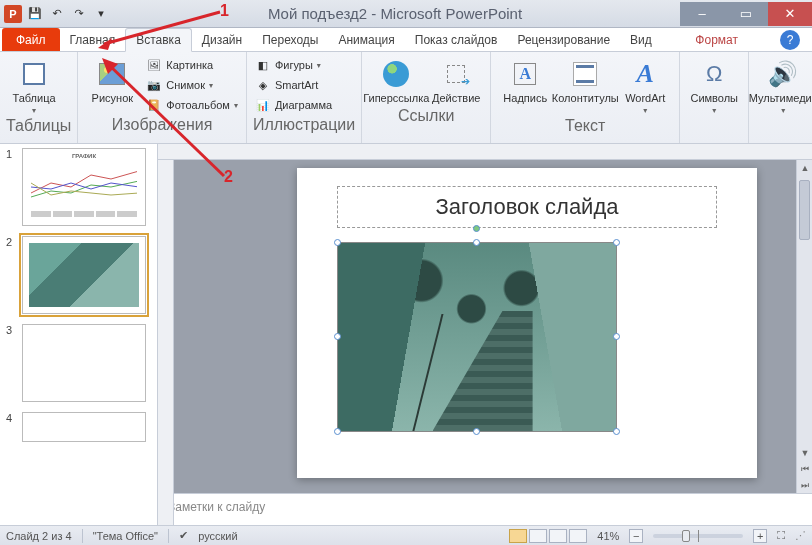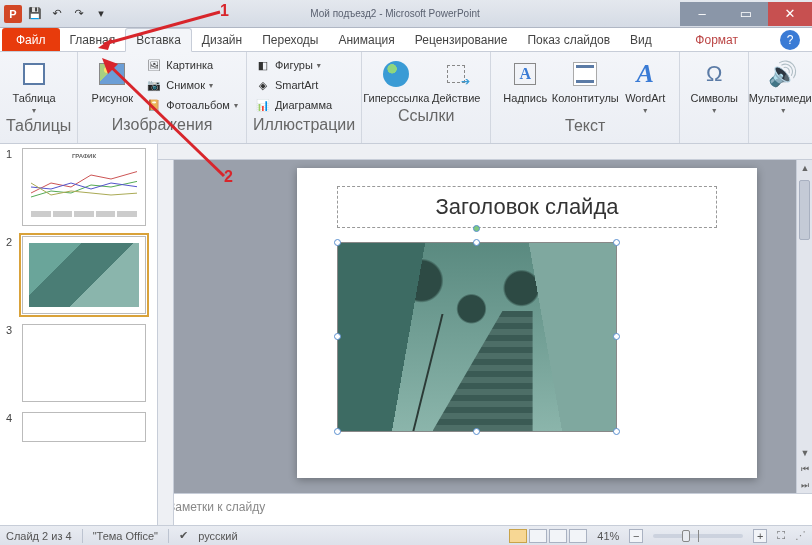--- a/index.html
+++ b/index.html
@@ -3,21 +3,21 @@
 <meta charset="utf-8">
 <style>
 * { box-sizing: border-box; margin: 0; padding: 0; font-family: "Segoe UI", Tahoma, sans-serif; }
 body { width: 812px; height: 545px; background: #fff; overflow: hidden; position: relative; }
 
 
 .title-bar { height: 28px; background: linear-gradient(#e4e8ee,#d5dbe5); display: flex; align-items: center; border-bottom: 1px solid #b0b7c4; }
 .qat { display: flex; align-items: center; gap: 4px; padding-left: 4px; }
 .qat-btn { width: 18px; height: 18px; display: flex; align-items: center; justify-content: center; font-size: 11px; color: #333; }
 .pp-logo { width: 18px; height: 18px; background: #d24726; color:#fff; font-weight:bold; font-size:11px; display:flex;align-items:center;justify-content:center; border-radius:2px;}
-.title-text { flex: 1; text-align: center; font-size: 10px; color: #5a6170; }
+.title-text { flex: 1; text-align: center; font-size: 15px; color: #5a6170; }
 .contextual-tab { background:#c54a6f; color:#fff; font-size:12px; padding:4px 10px; height:100%; display:flex;align-items:center;}
 .win-btns { display: flex; }
 .win-btn { width: 44px; height: 24px; display:flex;align-items:center;justify-content:center; font-size:13px; color:#fff;}
 .win-min{background:#8a96a8;} .win-max{background:#8a96a8;} .win-close{background:#c75050;}
 
 
 .tabs-row { height: 24px; background:#fff; display:flex; align-items:flex-end; border-bottom:1px solid #c7cdd8; padding-left:2px;}
 .file-tab { background:#e83b0c; color:#fff; font-size:12px; padding:4px 14px; height:100%; display:flex;align-items:center; border-radius:3px 3px 0 0;}
 .tab { font-size:12px; color:#444; padding:4px 10px; cursor:pointer; }
 .tab.active { background:#f3f5f9; border:1px solid #c7cdd8; border-bottom-color:#f3f5f9; border-radius:3px 3px 0 0; position:relative; top:1px;}
@@ -131,22 +131,22 @@
   </div>
 </div>
 
 <div class="tabs-row">
   <div class="file-tab">Файл</div>
   <div class="tab">Главная</div>
   <div class="tab active">Вставка</div>
   <div class="tab">Дизайн</div>
   <div class="tab">Переходы</div>
   <div class="tab">Анимация</div>
+  <div class="tab">Показ слайдов</div>
   <div class="tab">Рецензирование</div>
-  <div class="tab">Показ слайдов</div>
   <div class="tab">Вид</div>
   <div class="format-tab">Формат</div>
 </div>
 <div class="help-icon">?</div>
 
 <div class="ribbon">
   <div class="ribbon-group">
     <div class="group-body">
       <div class="big-btn dd">
         <div class="ico">

